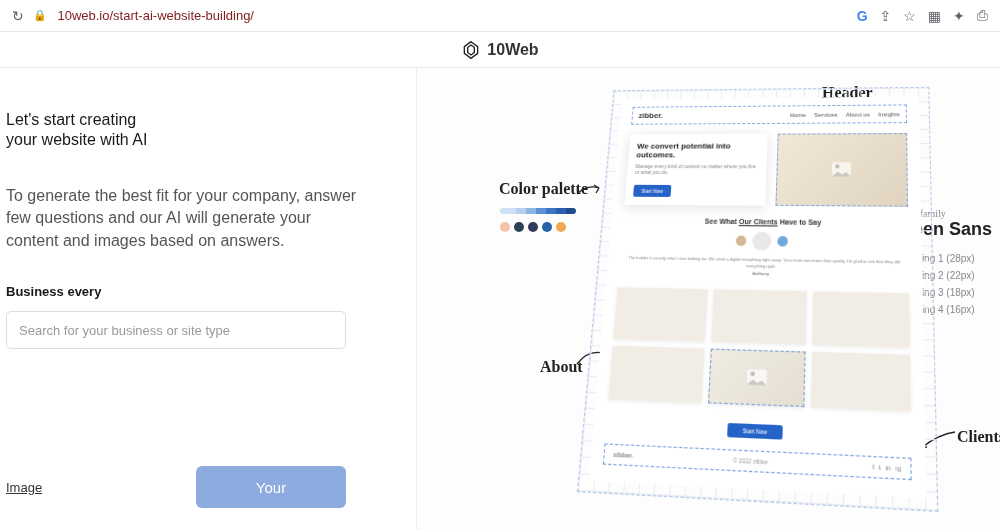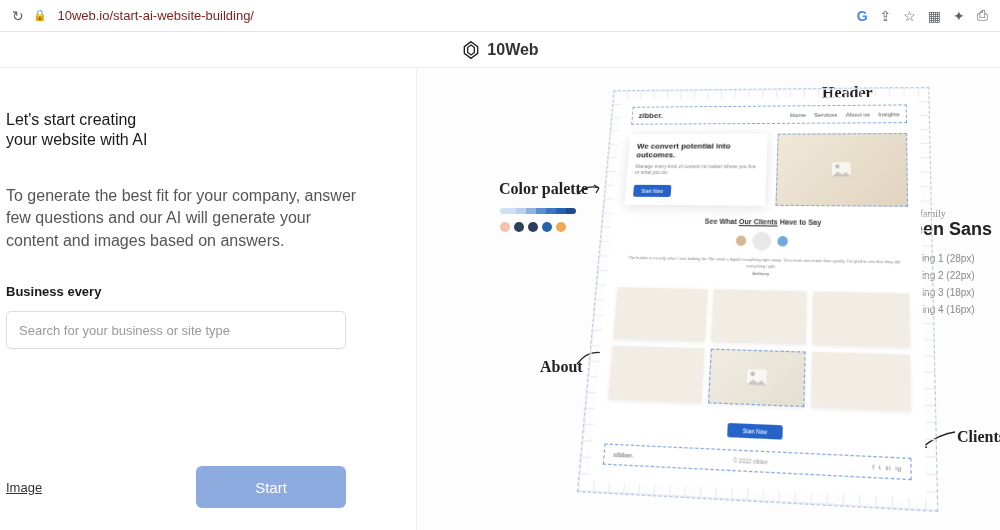--- a/index.html
+++ b/index.html
@@ -109,21 +109,21 @@
   <div class="left">
     <h1>
       <span>Let's start creating</span><br>
       <span>your website with AI</span>
     </h1>
     <p class="desc">To generate the best fit for your company, answer few questions and our AI will generate your content and images based on answers.</p>
     <div class="label">Business every</div>
     <input type="text" placeholder="Search for your business or site type" style="">
     <div class="bottom">
       <a class="back">Image</a>
-      <button class="next">Start</button>
+      <button class="next">Your</button>
     </div>
   </div>
 
   <div class="right">
 
     <div class="annot" style="left:405px; top:16px;">Header</div>
     <div class="arrow" style="left:380px; top:28px;">
       <svg width="30" height="20">
           <path d="M28 2 Q15 2 4 16" fill="none" stroke="#222" stroke-width="1.3"></path>
           <path d="M4 16 l-3 -5 M4 16 l5 -1" fill="none" stroke="#222" stroke-width="1.3"></path>

